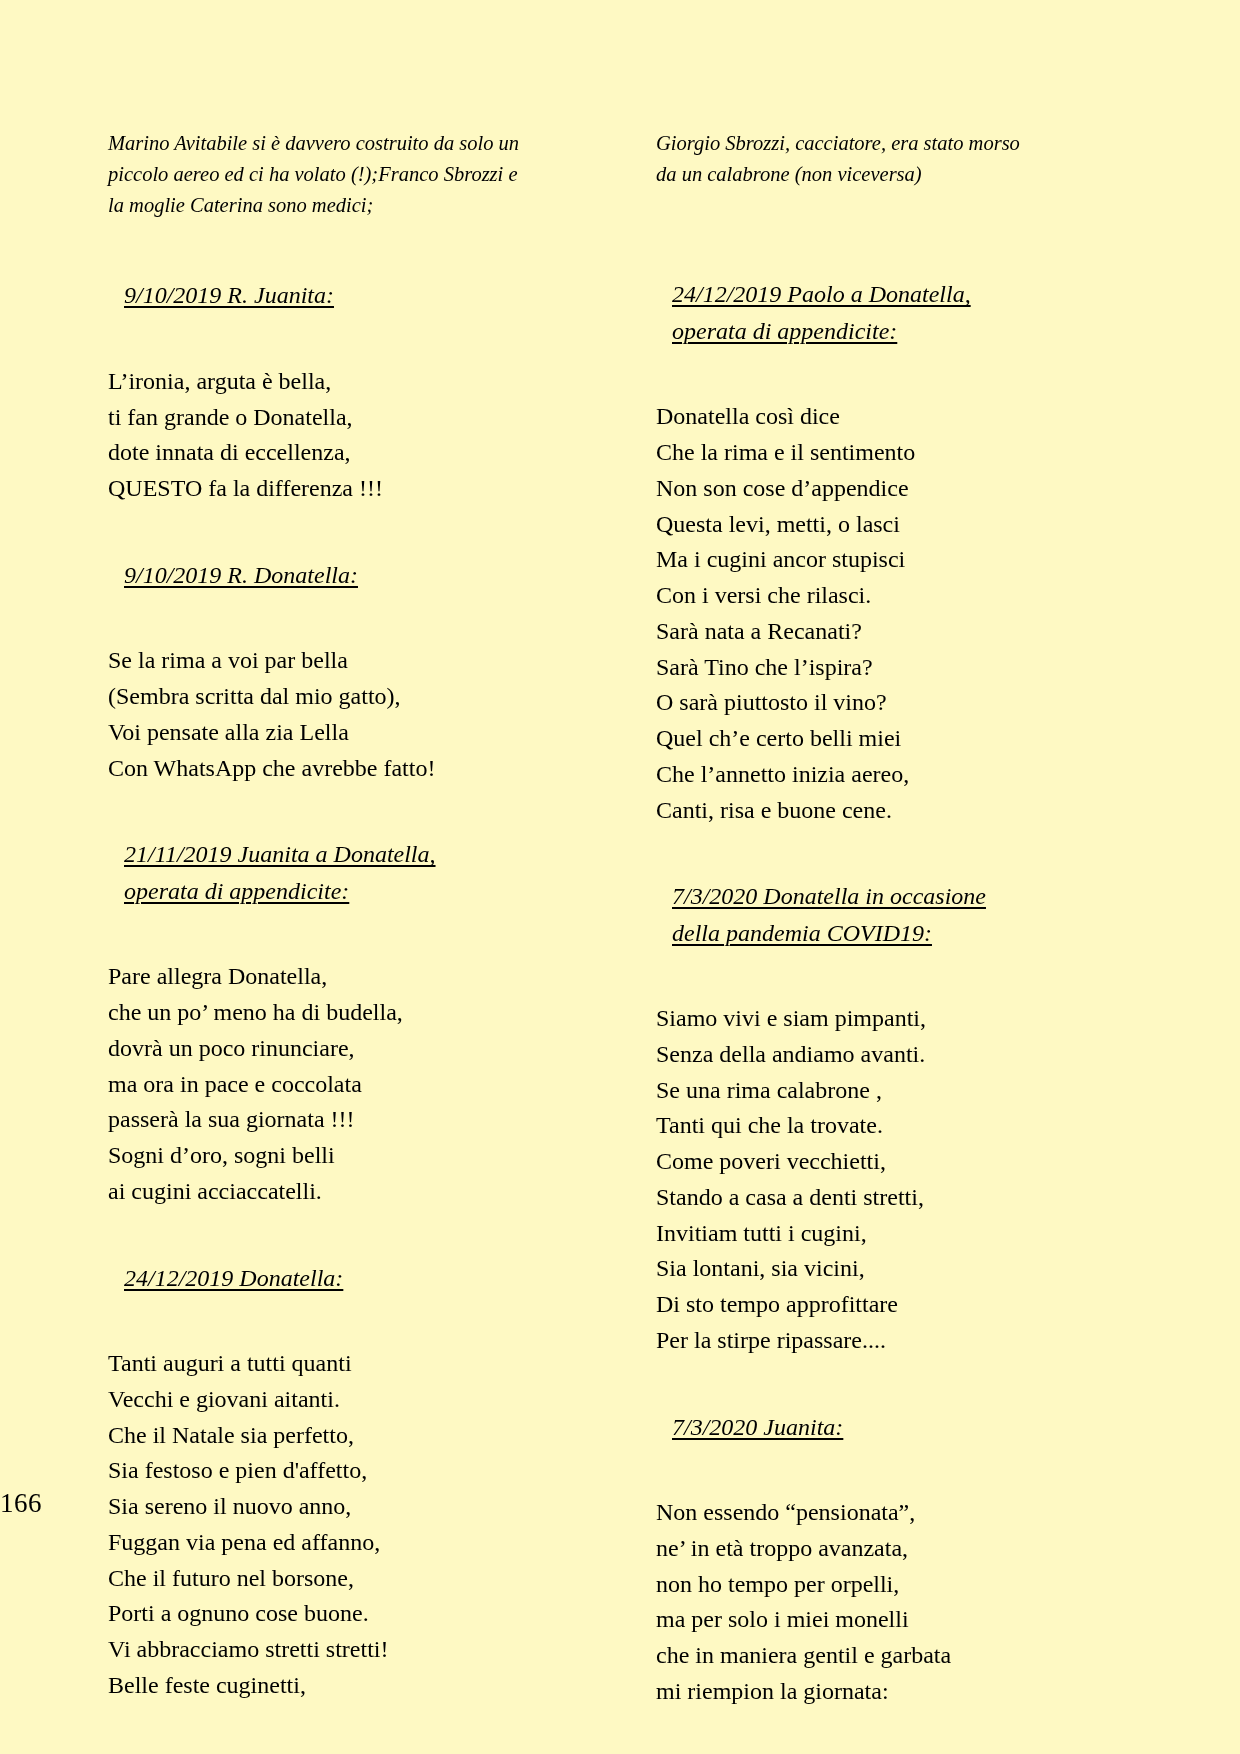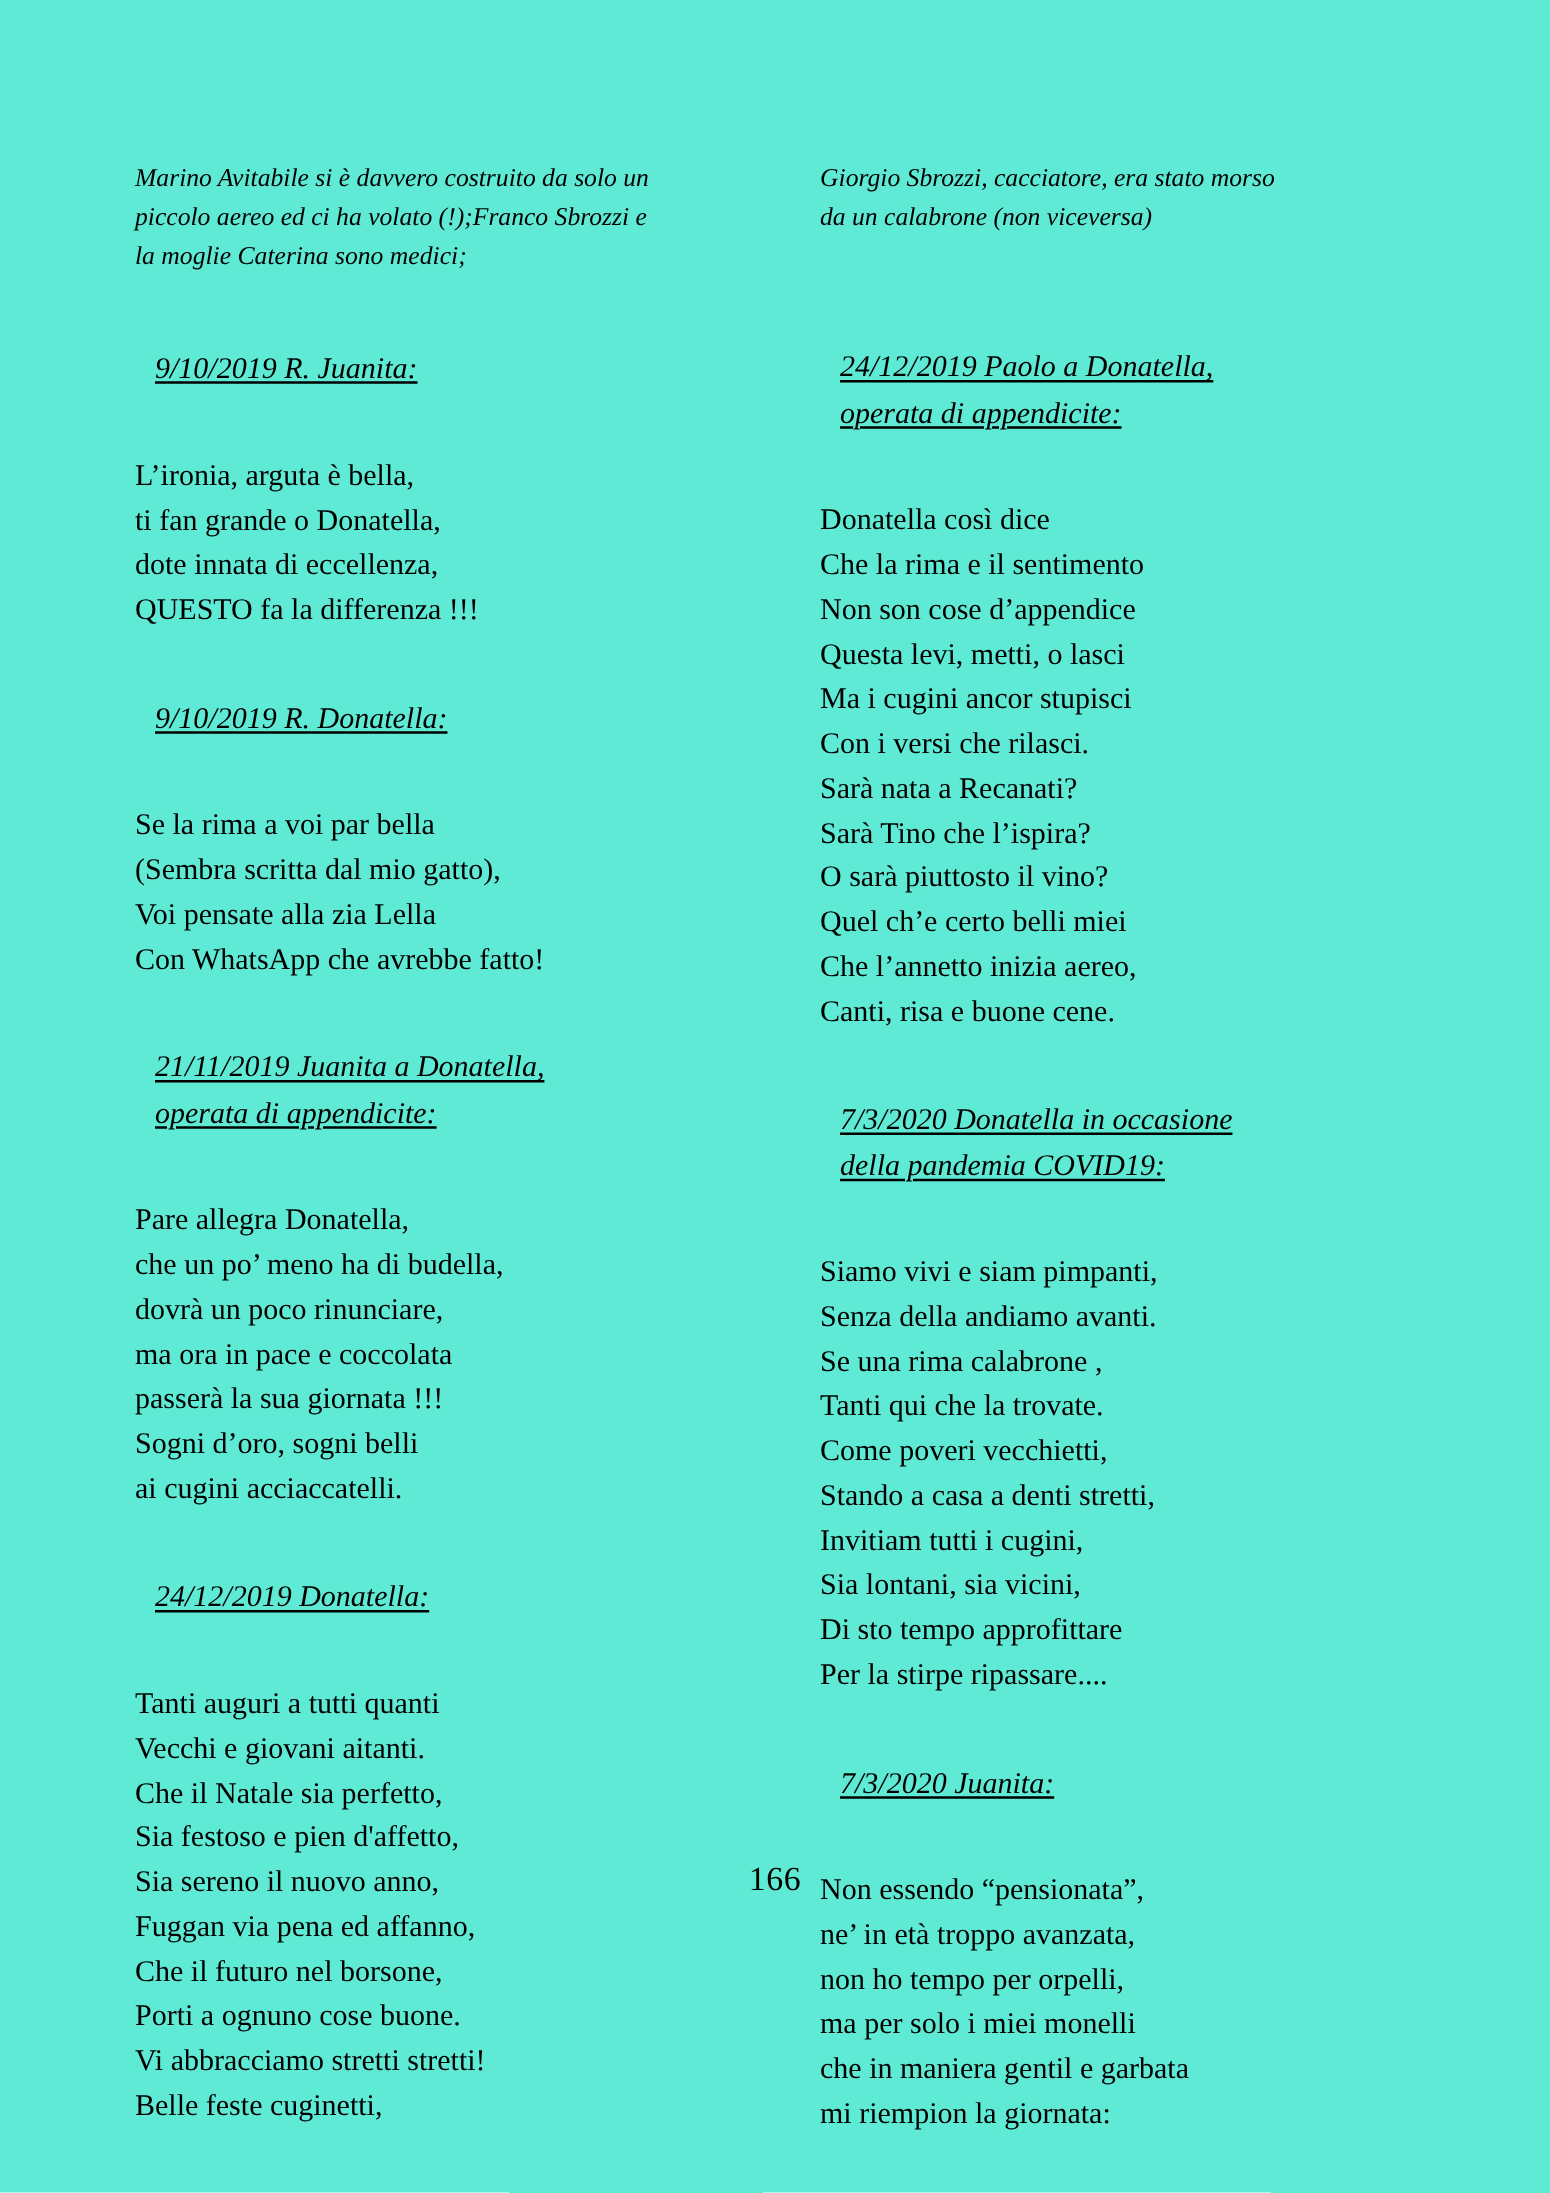--- a/index.html
+++ b/index.html
@@ -4,21 +4,21 @@
 <style>
   html, body {
     margin: 0;
     padding: 0;
     background: #ffffff;
   }
   .page {
     position: relative;
     width: 1240px;
     height: 1754px;
-    background: #5eead4;
+    background: #fef9c3;
     box-sizing: border-box;
     font-family: "Liberation Serif", "DejaVu Serif", serif;
     color: #000000;
     overflow: hidden;
   }
   .columns {
     position: absolute;
     left: 108px;
     top: 128px;
     width: 1024px;
@@ -62,21 +62,20 @@
     white-space: pre;
   }
   .gap-sm { height: 30px; }
   .gap-md { height: 34px; }
   .gap-lg { height: 40px; }
   .pagenum {
     position: absolute;
     left: 0;
     right: 0;
     top: 1488px;
-    text-align: center;
     font-size: 27px;
     font-family: "Liberation Serif", "DejaVu Serif", serif;
     letter-spacing: 0.5px;
   }
 </style>
 </head>
 <body>
 
 <div class="page">
 

